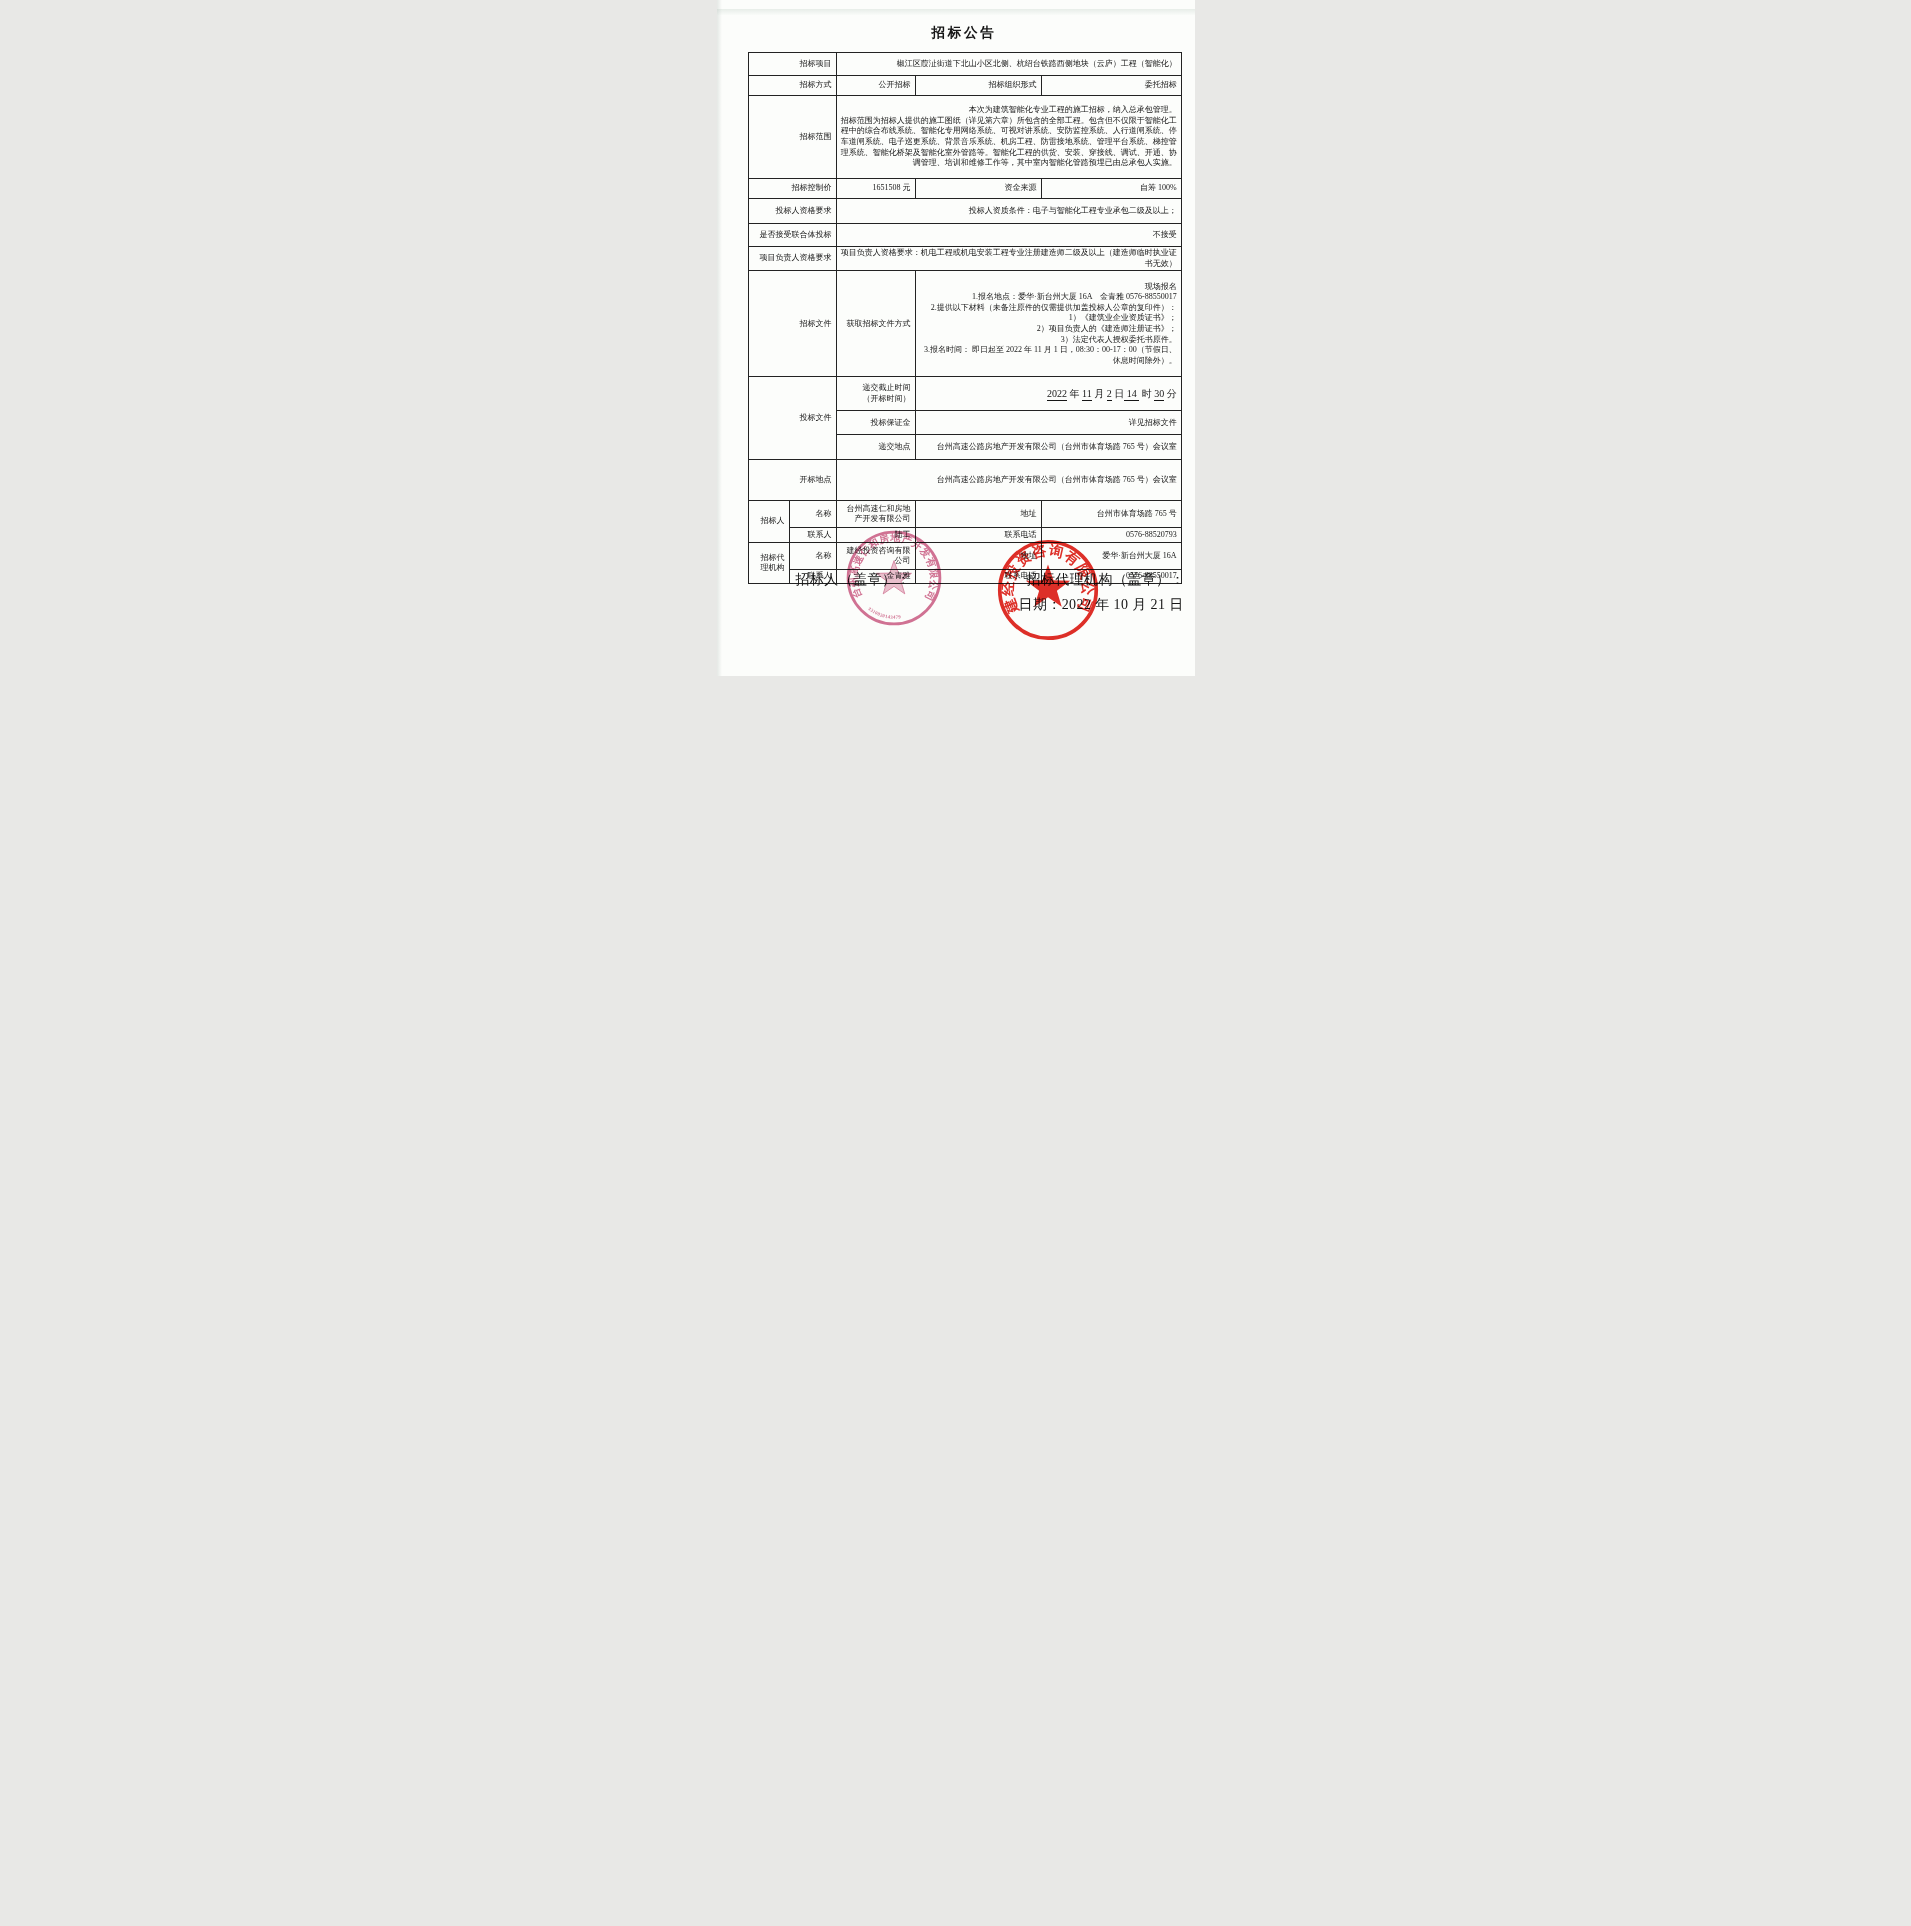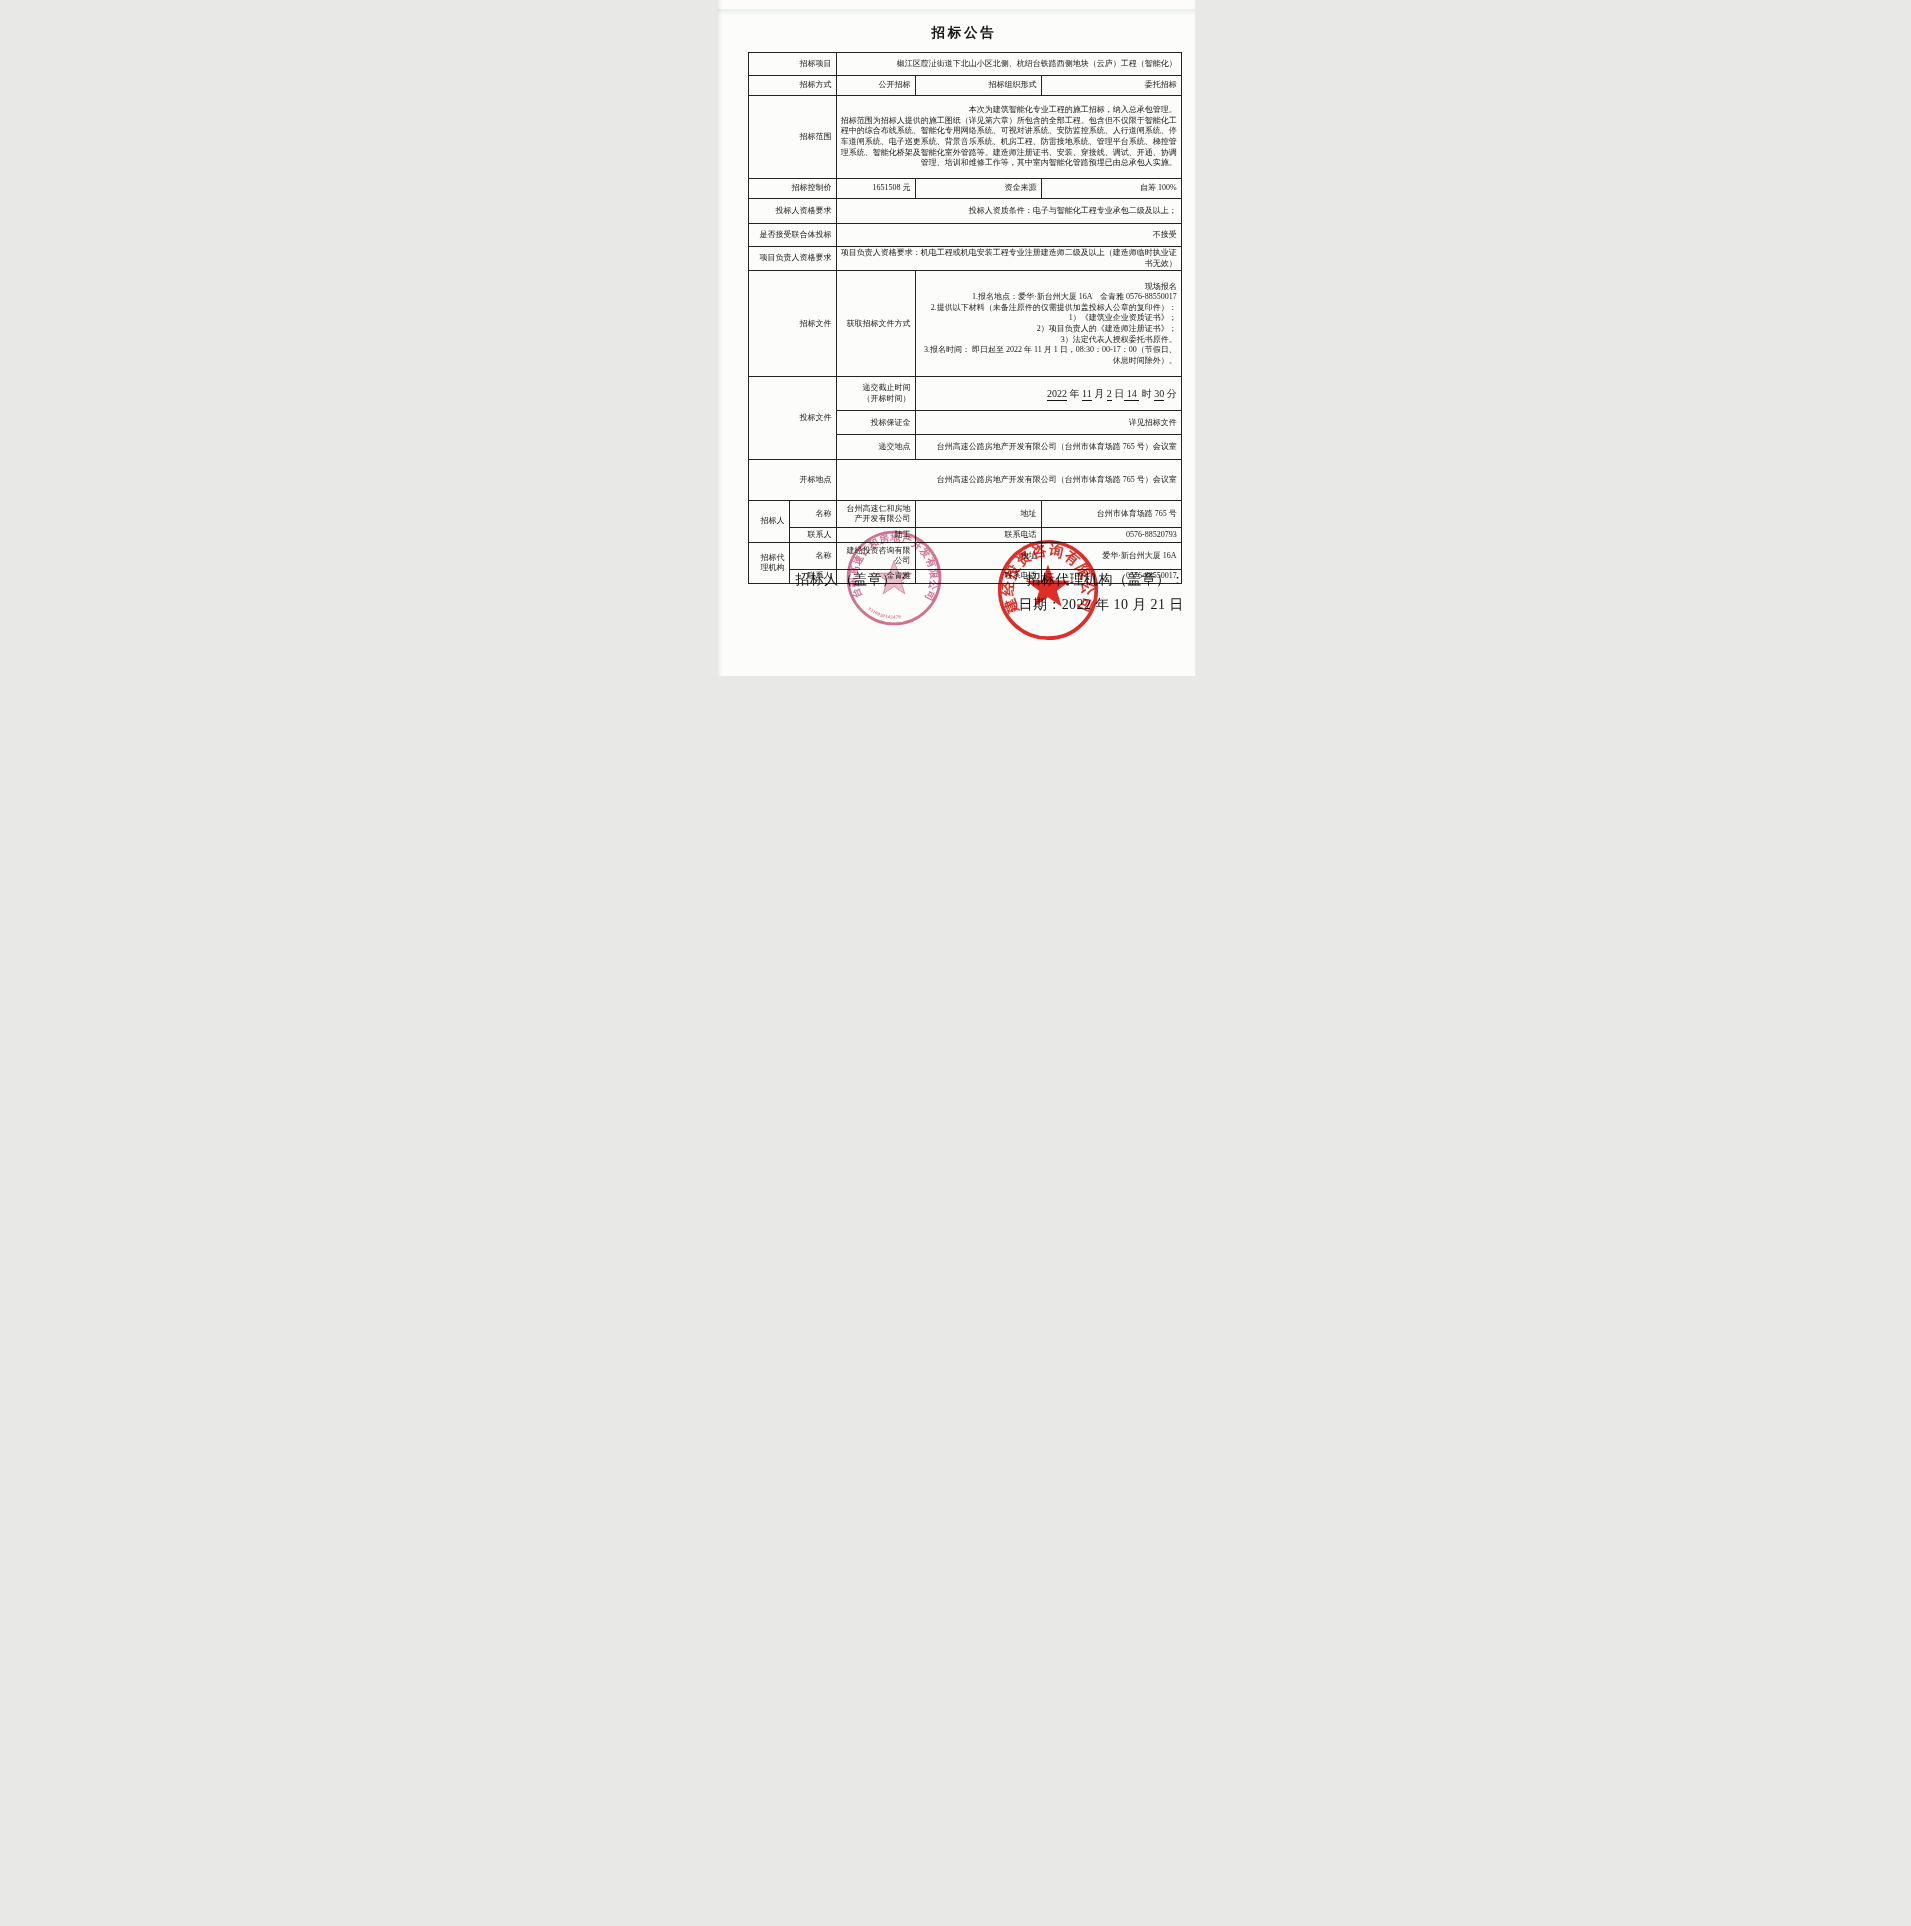--- a/index.html
+++ b/index.html
@@ -81,21 +81,21 @@
       <td colspan="2" class="lab">招标方式</td>
       <td class="val-c">公开招标</td>
       <td class="lab">招标组织形式</td>
       <td class="val-c">委托招标</td>
     </tr>
 
     <tr style="height:83px">
       <td colspan="2" class="lab">招标范围</td>
       <td colspan="3" class="scope-cell">
         <div>本次为建筑智能化专业工程的施工招标，纳入总承包管理。</div>
-        <div>招标范围为招标人提供的施工图纸（详见第六章）所包含的全部工程。包含但不仅限于智能化工程中的综合布线系统、智能化专用网络系统、可视对讲系统、安防监控系统、人行道闸系统、停车道闸系统、电子巡更系统、背景音乐系统、机房工程、防雷接地系统、管理平台系统、梯控管理系统、智能化桥架及智能化室外管路等。建造师注册证书、安装、穿接线、调试、开通、协调管理、培训和维修工作等，其中室内智能化管路预埋已由总承包人实施。</div>
+        <div>招标范围为招标人提供的施工图纸（详见第六章）所包含的全部工程。包含但不仅限于智能化工程中的综合布线系统、智能化专用网络系统、可视对讲系统、安防监控系统、人行道闸系统、停车道闸系统、电子巡更系统、背景音乐系统、机房工程、防雷接地系统、管理平台系统、梯控管理系统、智能化桥架及智能化室外管路等。智能化工程的供货、安装、穿接线、调试、开通、协调管理、培训和维修工作等，其中室内智能化管路预埋已由总承包人实施。</div>
       </td>
     </tr>
 
     <tr style="height:20px">
       <td colspan="2" class="lab">招标控制价</td>
       <td class="val-c">1651508 元</td>
       <td class="lab">资金来源</td>
       <td class="val-c">自筹 100%</td>
     </tr>
 

